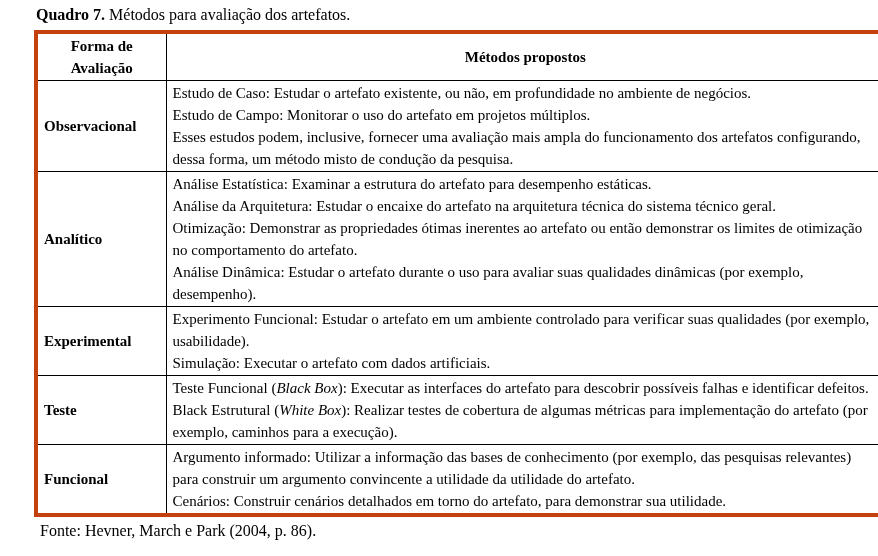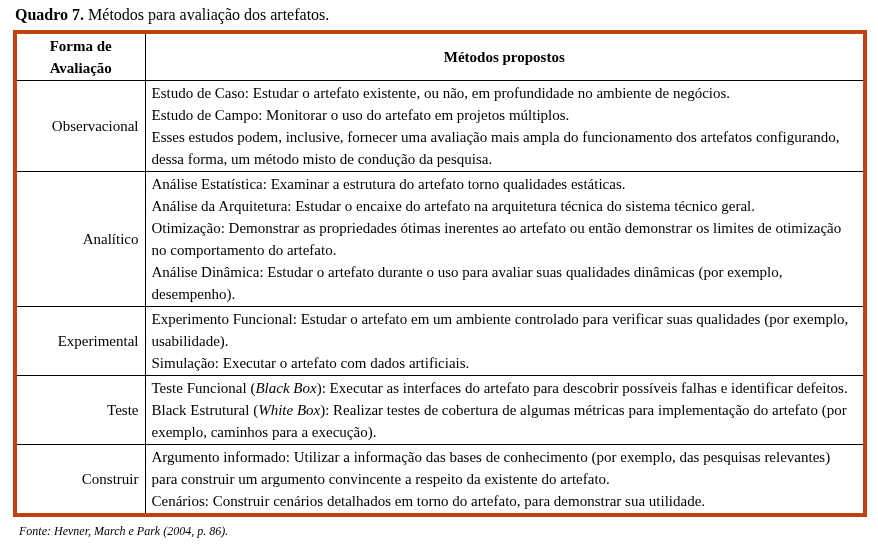--- a/index.html
+++ b/index.html
@@ -8,20 +8,21 @@
     width: 878px;
     height: 556px;
     background: #ffffff;
     color: #000000;
     font-family: "Liberation Serif", serif;
     overflow: hidden;
   }
   .page {
     padding: 5px 13px 0 13px;
     box-sizing: border-box;
+    margin-left: 21px;
   }
   .caption {
     font-size: 16px;
     line-height: 20px;
     margin: 0 0 5px 2px;
   }
   .caption .cap-label { font-weight: bold; }
   table.quadro {
     border-collapse: collapse;
     width: 854px;
@@ -33,38 +34,37 @@
     font-size: 15px;
     line-height: 22px;
     padding: 1px 6px;
     vertical-align: middle;
   }
   th.head {
     font-weight: bold;
     text-align: center;
   }
   th.rowlabel {
-    font-weight: normal;
-    text-align: right;
+    font-weight: bold;
+    text-align: left;
     width: 130px;
   }
   td.content {
     text-align: left;
     border-radius: 28px;
   }
   td.content p {
     margin: 0;
     padding: 0;
   }
   .it { font-style: italic; text-align: right; }
   .source {
-    font-size: 12px;
+    font-size: 16px;
     line-height: 22px;
     margin: 3px 0 0 6px;
-    font-style: italic;
   }
 </style>
 </head>
 <body>
 
 <div class="page">
 
   <div class="caption">
     <span class="cap-label">Quadro 7.</span><span> Métodos para avaliação dos artefatos.</span>
   </div>
@@ -87,21 +87,21 @@
         <td class="content">
           <p><span>Estudo de Caso: Estudar o artefato existente, ou não, em profundidade no ambiente de negócios.</span><span class="it"></span><span></span></p>
           <p><span>Estudo de Campo: Monitorar o uso do artefato em projetos múltiplos.</span><span class="it"></span><span></span></p>
           <p><span>Esses estudos podem, inclusive, fornecer uma avaliação mais ampla do funcionamento dos artefatos configurando, dessa forma, um método misto de condução da pesquisa.</span><span class="it"></span><span></span></p>
         </td>
       </tr>
 
       <tr>
         <th class="rowlabel">Analítico</th>
         <td class="content">
-          <p><span>Análise Estatística: Examinar a estrutura do artefato torno qualidades estáticas.</span><span class="it"></span><span></span></p>
+          <p><span>Análise Estatística: Examinar a estrutura do artefato para desempenho estáticas.</span><span class="it"></span><span></span></p>
           <p><span>Análise da Arquitetura: Estudar o encaixe do artefato na arquitetura técnica do sistema técnico geral.</span><span class="it"></span><span></span></p>
           <p><span>Otimização: Demonstrar as propriedades ótimas inerentes ao artefato ou então demonstrar os limites de otimização no comportamento do artefato.</span><span class="it"></span><span></span></p>
           <p><span>Análise Dinâmica: Estudar o artefato durante o uso para avaliar suas qualidades dinâmicas (por exemplo, desempenho).</span><span class="it"></span><span></span></p>
         </td>
       </tr>
 
       <tr>
         <th class="rowlabel">Experimental</th>
         <td class="content">
           <p><span>Experimento Funcional: Estudar o artefato em um ambiente controlado para verificar suas qualidades (por exemplo, usabilidade).</span><span class="it"></span><span></span></p>
@@ -111,23 +111,23 @@
 
       <tr>
         <th class="rowlabel">Teste</th>
         <td class="content">
           <p><span>Teste Funcional (</span><span class="it">Black Box</span><span>): Executar as interfaces do artefato para descobrir possíveis falhas e identificar defeitos.</span></p>
           <p><span>Black Estrutural (</span><span class="it">White Box</span><span>): Realizar testes de cobertura de algumas métricas para implementação do artefato (por exemplo, caminhos para a execução).</span></p>
         </td>
       </tr>
 
       <tr>
-        <th class="rowlabel">Construir</th>
+        <th class="rowlabel">Funcional</th>
         <td class="content">
-          <p><span>Argumento informado: Utilizar a informação das bases de conhecimento (por exemplo, das pesquisas relevantes) para construir um argumento convincente a respeito da existente do artefato.</span><span class="it"></span><span></span></p>
+          <p><span>Argumento informado: Utilizar a informação das bases de conhecimento (por exemplo, das pesquisas relevantes) para construir um argumento convincente a utilidade da utilidade do artefato.</span><span class="it"></span><span></span></p>
           <p><span>Cenários: Construir cenários detalhados em torno do artefato, para demonstrar sua utilidade.</span><span class="it"></span><span></span></p>
         </td>
       </tr>
 
     </tbody>
   </table>
 
   <div class="source">Fonte: Hevner, March e Park (2004, p. 86).</div>
 
 </div>

